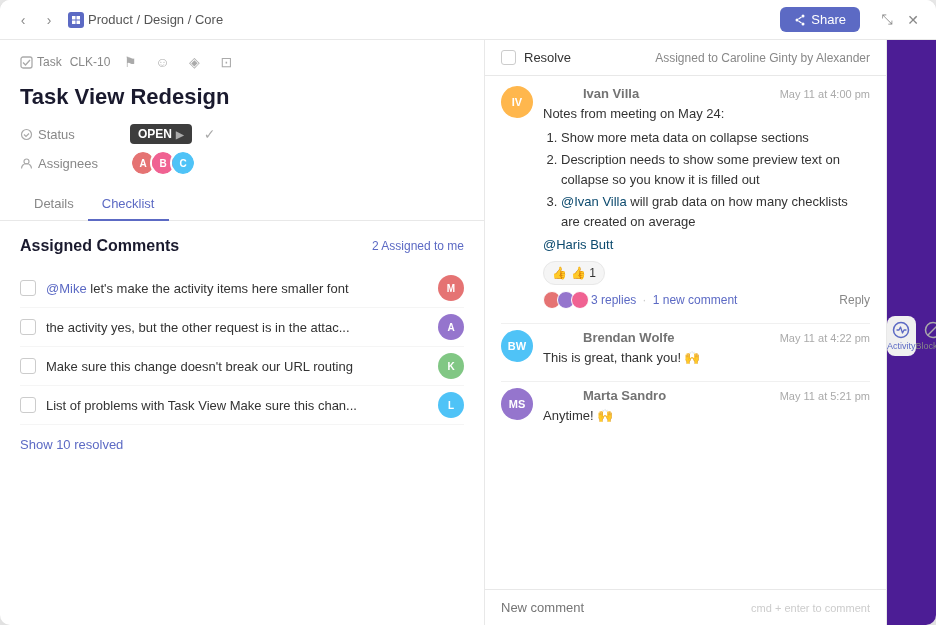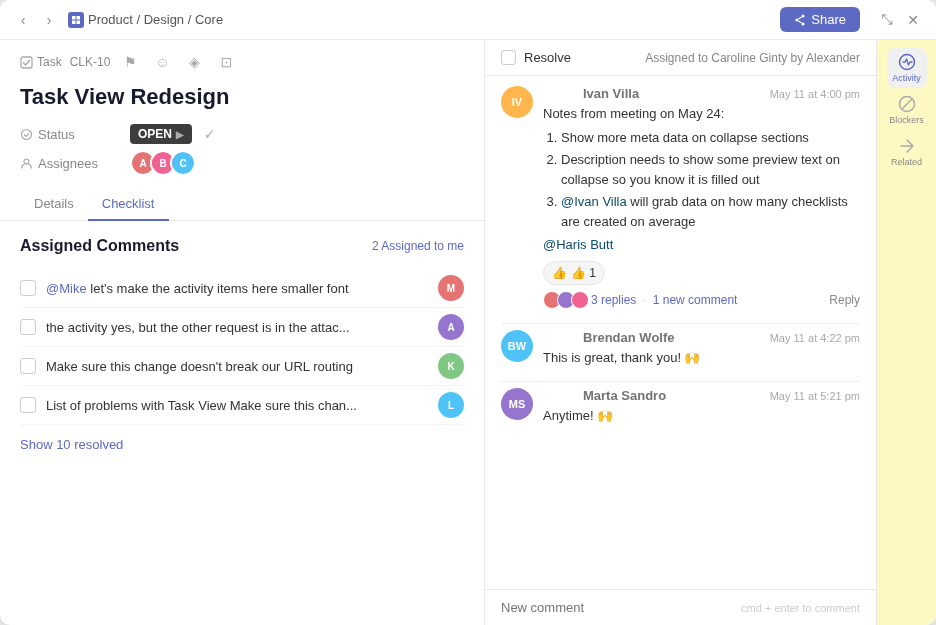--- a/index.html
+++ b/index.html
@@ -44,21 +44,21 @@
     .section-header { display: flex; align-items: center; justify-content: space-between; margin-bottom: 14px; }
     .section-title { font-size: 16px; font-weight: 700; color: #1a1a2e; }
     .assigned-badge { color: #5c6ac4; font-size: 12px; font-weight: 500; cursor: pointer; }
     .checklist-item { display: flex; align-items: center; gap: 10px; padding: 6px 0; border-bottom: 1px solid #f5f5f5; }
     .checklist-checkbox { width: 16px; height: 16px; border: 1.5px solid #ccc; border-radius: 3px; flex-shrink: 0; cursor: pointer; background: #fff; }
     .checklist-text { flex: 1; font-size: 13px; color: #333; white-space: nowrap; overflow: hidden; text-overflow: ellipsis; }
     .checklist-text .mention { color: #5c6ac4; font-weight: 500; }
     .checklist-avatar { width: 26px; height: 26px; border-radius: 50%; flex-shrink: 0; }
     .show-resolved { color: #5c6ac4; font-size: 13px; cursor: pointer; margin-top: 12px; display: inline-block; }
     
-    .activity-sidebar { width: 60px; background: #fef9c3; border-left: 1px solid #e8e8e8; display: flex; flex-direction: column; align-items: center; padding-top: 8px; gap: 0; }
+    .activity-sidebar { width: 50px; background: #4c1d95; border-left: 1px solid #e8e8e8; display: flex; align-items: center; padding-top: 8px; gap: 0; }
     .sidebar-icon-btn { width: 40px; height: 40px; display: flex; flex-direction: column; align-items: center; justify-content: center; cursor: pointer; border-radius: 8px; margin-bottom: 2px; gap: 2px; }
     .sidebar-icon-btn.active { background: #f0f0f0; }
     .sidebar-icon-btn span.icon-label { font-size: 9px; color: #888; }
     .sidebar-icon-btn.active span.icon-label { color: #5c6ac4; }
     
     .comment-panel { flex: 1; display: flex; flex-direction: column; overflow: hidden; }
     .resolve-bar { display: flex; align-items: center; gap: 8px; padding: 10px 16px; border-bottom: 1px solid #e8e8e8; }
     .resolve-checkbox { width: 15px; height: 15px; border: 1.5px solid #ccc; border-radius: 3px; cursor: pointer; background: #fff; flex-shrink: 0; }
     .resolve-label { font-size: 13px; color: #333; font-weight: 500; }
     .assigned-info { margin-left: auto; font-size: 12px; color: #888; }

